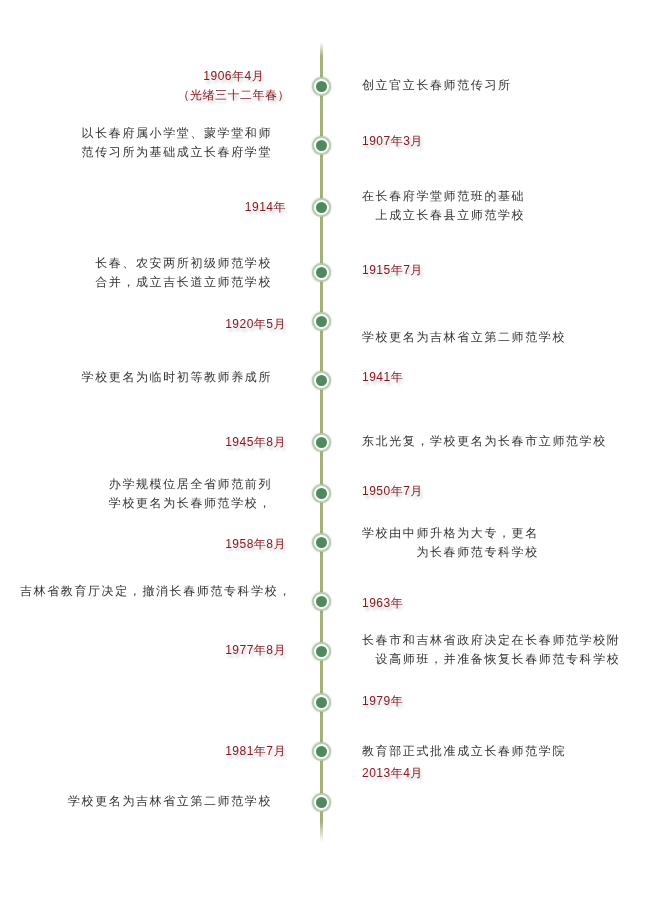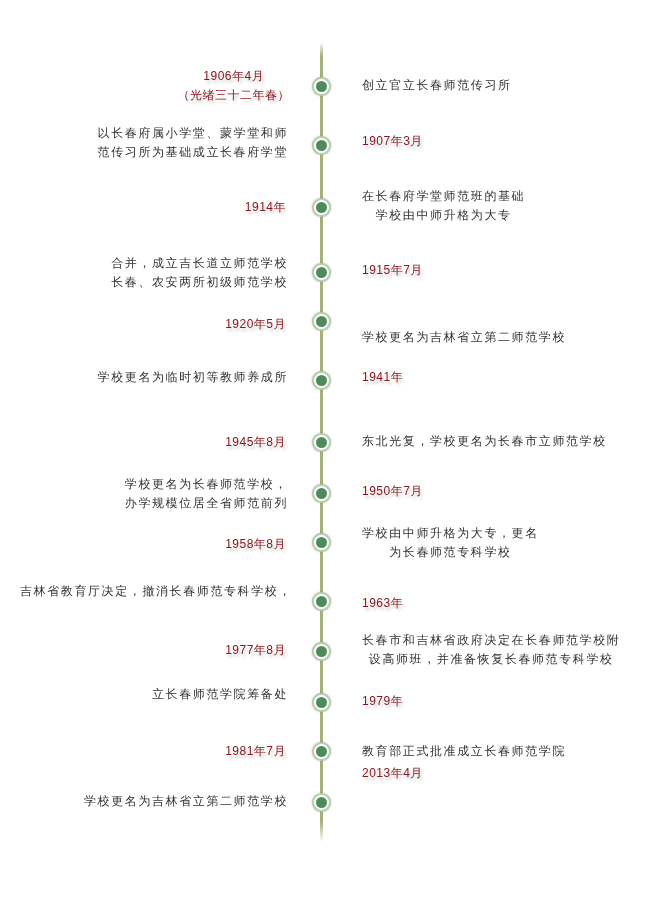--- a/index.html
+++ b/index.html
@@ -6,22 +6,22 @@
   body { width:650px; height:900px; position:relative; overflow:hidden;
          font-family: "DejaVu Sans", "Liberation Sans", sans-serif; }
   .timeline-line { position:absolute; left:320px; top:42px; width:3px; height:800px;
          background:linear-gradient(to bottom, rgba(160,180,110,0) 0px, #a4b27a 14px, #a4b27a 780px, rgba(160,180,110,0) 800px); }
   .node { position:absolute; left:312px; width:19px; height:19px; border-radius:50%;
           background:#ffffff; border:2px solid #b9cdb0; box-sizing:border-box;
           box-shadow:0 0 2px rgba(90,130,90,0.5); }
   .node::after { content:""; position:absolute; left:2px; top:2px; width:11px; height:11px;
           border-radius:50%; background:#4f8a5c; }
   .item { position:absolute; font-size:12px; line-height:19px; color:#333333; letter-spacing:1.6px; }
-  .left { right:362px; text-align:right; }
-  .right { left:362px; text-align:center; }
+  .left { right:378px; text-align:right; }
+  .right { left:362px; text-align:right; }
   .date { color:#8a1a22; font-size:12px; letter-spacing:0.5px;
           text-shadow:2px 3px 3px rgba(0,0,0,0.22); font-family:Liberation Sans, sans-serif; }
   .date.left { right:364px; }
   .line { display:block; white-space:nowrap; }
 </style>
 </head>
 <body>
 
 <div>
   <div class="timeline-line"></div>
@@ -43,27 +43,27 @@
   <div class="item date right" style="top:132px">
     <span class="line">1907年3月</span>
   </div>
 
   <div class="node" style="top:198px"></div>
   <div class="item date left" style="top:198px">
     <span class="line">1914年</span>
   </div>
   <div class="item right" style="top:187px">
     <span class="line">在长春府学堂师范班的基础</span>
-    <span class="line">学校由中师升格为大专</span>
+    <span class="line">上成立长春县立师范学校</span>
   </div>
 
   <div class="node" style="top:263px"></div>
   <div class="item left" style="top:254px">
+    <span class="line">长春、农安两所初级师范学校</span>
     <span class="line">合并，成立吉长道立师范学校</span>
-    <span class="line">长春、农安两所初级师范学校</span>
   </div>
   <div class="item date right" style="top:261px">
     <span class="line">1915年7月</span>
   </div>
 
   <div class="node" style="top:312px"></div>
   <div class="item date left" style="top:315px">
     <span class="line">1920年5月</span>
   </div>
   <div class="item right" style="top:328px">
@@ -81,22 +81,22 @@
   <div class="node" style="top:433px"></div>
   <div class="item date left" style="top:433px">
     <span class="line">1945年8月</span>
   </div>
   <div class="item right" style="top:432px">
     <span class="line">东北光复，学校更名为长春市立师范学校</span>
   </div>
 
   <div class="node" style="top:484px"></div>
   <div class="item left" style="top:475px">
+    <span class="line">办学规模位居全省师范前列</span>
     <span class="line">学校更名为长春师范学校，</span>
-    <span class="line">办学规模位居全省师范前列</span>
   </div>
   <div class="item date right" style="top:482px">
     <span class="line">1950年7月</span>
   </div>
 
   <div class="node" style="top:533px"></div>
   <div class="item date left" style="top:535px">
     <span class="line">1958年8月</span>
   </div>
   <div class="item right" style="top:524px">
@@ -116,21 +116,20 @@
   <div class="item date left" style="top:641px">
     <span class="line">1977年8月</span>
   </div>
   <div class="item right" style="top:631px">
     <span class="line">长春市和吉林省政府决定在长春师范学校附</span>
     <span class="line">设高师班，并准备恢复长春师范专科学校</span>
   </div>
 
   <div class="node" style="top:693px"></div>
   <div class="item left" style="top:685px">
-    <span class="line">立长春师范学院筹备处</span>
   </div>
   <div class="item date right" style="top:692px">
     <span class="line">1979年</span>
   </div>
 
   <div class="node" style="top:742px"></div>
   <div class="item date left" style="top:742px">
     <span class="line">1981年7月</span>
   </div>
   <div class="item right" style="top:742px">

